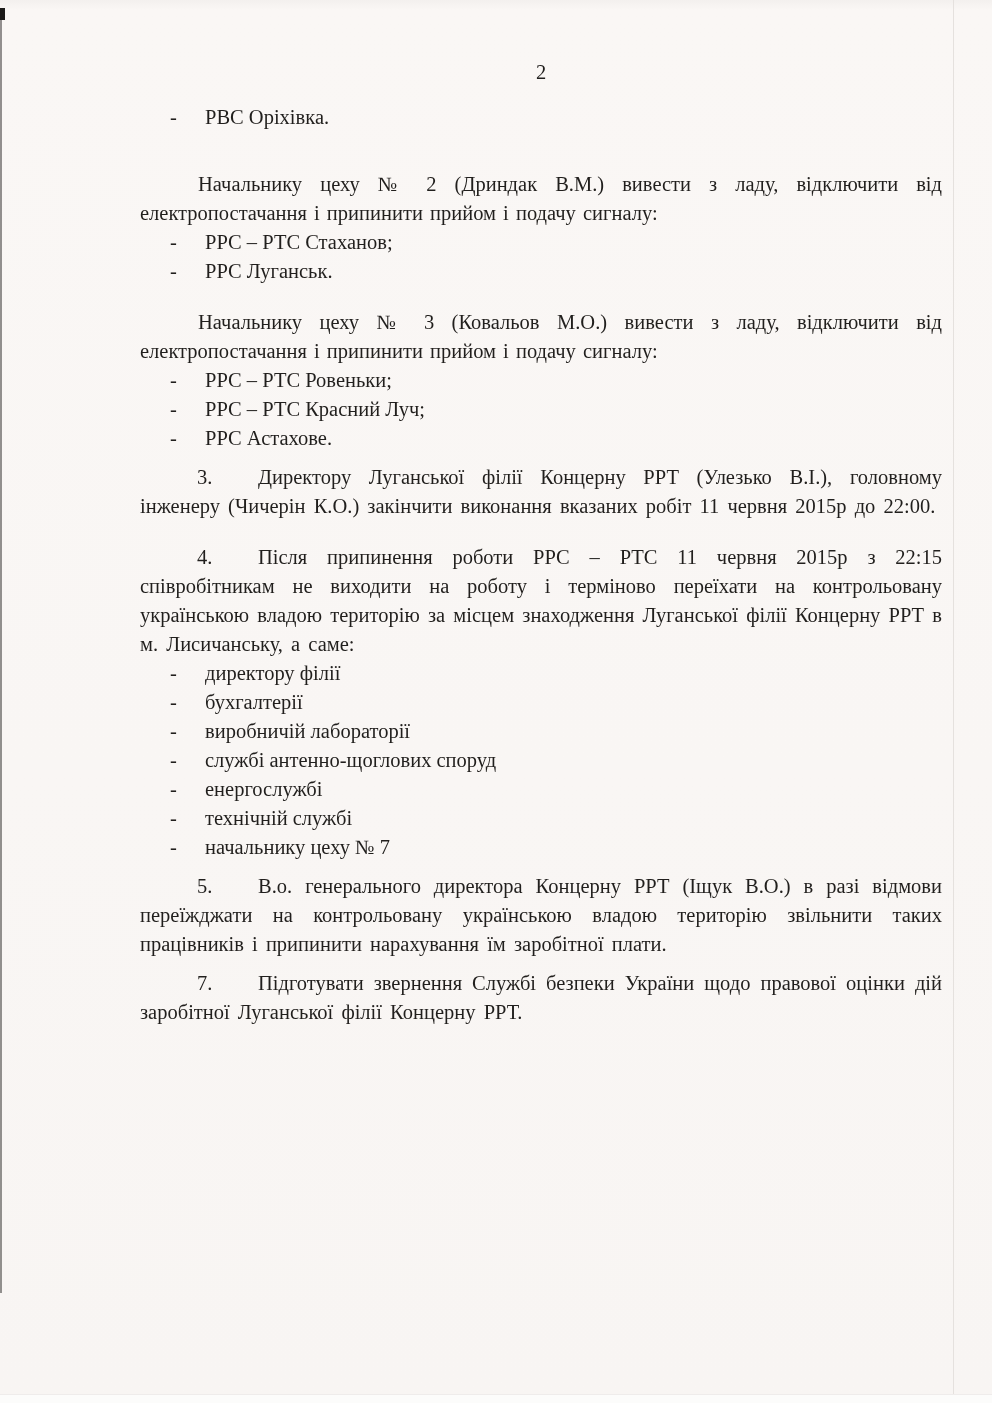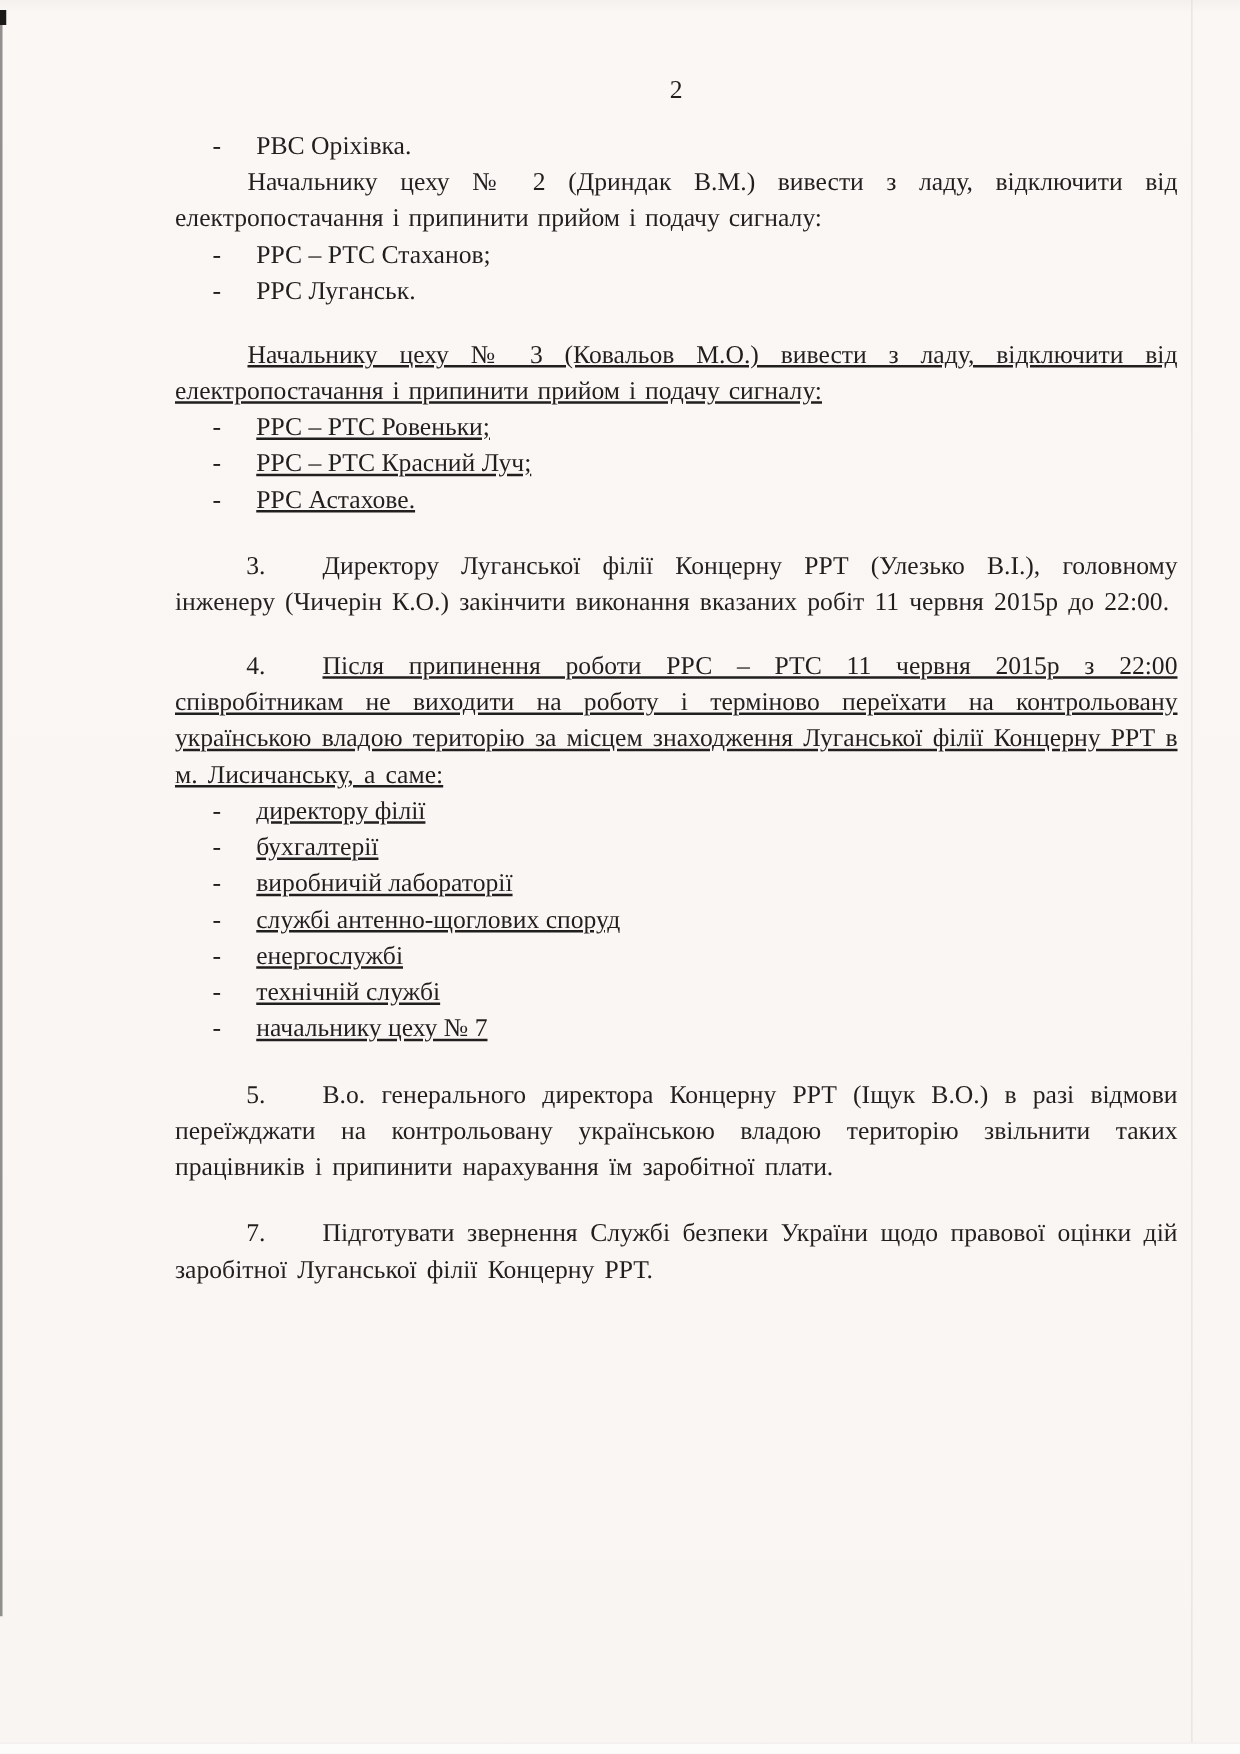--- a/index.html
+++ b/index.html
@@ -65,23 +65,23 @@
   }
   .dash-item .dash {
     position: absolute; left: 30px; top: 0;
   }
   .hanging {
     text-align: justify;
     text-indent: 20px;
     word-spacing: 2px;
   }
   .hanging .dash { margin-right: 14px; }
-  .mt-lg { }
-  .mt-md { margin-top: 22px; text-decoration: underline; }
-  .mt-sm { margin-top: 24px; font-family: Liberation Serif, serif; }
+  .mt-lg { margin-top: 38px; }
+  .mt-md { margin-top: 22px; }
+  .mt-sm { margin-top: 10px; font-family: Liberation Serif, serif; }
 </style>
 </head>
 <body>
 
 <div class="paper">
   <div class="scan-left-line"></div>
   <div class="scan-corner-mark"></div>
   <div class="scan-right-line"></div>
   <div class="scan-bottom-strip"></div>
 
@@ -104,21 +104,21 @@
       <p class="dash-item"><span class="dash">-</span><span>РРС – РТС Ровеньки;</span></p>
       <p class="dash-item"><span class="dash">-</span><span>РРС – РТС Красний Луч;</span></p>
       <p class="dash-item"><span class="dash">-</span><span>РРС Астахове.</span></p>
     </div>
 
     <div class="mt-sm">
       <p class="numbered"><span class="num">3.</span><span>Директору Луганської філії Концерну РРТ (Улезько В.І.), головному інженеру (Чичерін К.О.) закінчити виконання вказаних робіт 11 червня 2015р до 22:00.</span></p>
     </div>
 
     <div class="mt-md">
-      <p class="numbered"><span class="num">4.</span><span>Після припинення роботи РРС – РТС 11 червня 2015р з 22:00 співробітникам не виходити на роботу і терміново переїхати на контрольовану українською владою територію за місцем знаходження Луганської філії Концерну РРТ в м. Лисичанську, а саме:</span></p>
+      <p class="numbered"><span class="num">4.</span><span>Після припинення роботи РРС – РТС 11 червня 2015р з 22:15 співробітникам не виходити на роботу і терміново переїхати на контрольовану українською владою територію за місцем знаходження Луганської філії Концерну РРТ в м. Лисичанську, а саме:</span></p>
       <p class="dash-item"><span class="dash">-</span><span>директору філії</span></p>
       <p class="dash-item"><span class="dash">-</span><span>бухгалтерії</span></p>
       <p class="dash-item"><span class="dash">-</span><span>виробничій лабораторії</span></p>
       <p class="dash-item"><span class="dash">-</span><span>службі антенно-щоглових споруд</span></p>
       <p class="dash-item"><span class="dash">-</span><span>енергослужбі</span></p>
       <p class="dash-item"><span class="dash">-</span><span>технічній службі</span></p>
       <p class="dash-item"><span class="dash">-</span><span>начальнику цеху № 7</span></p>
     </div>
 
     <div class="mt-sm">

